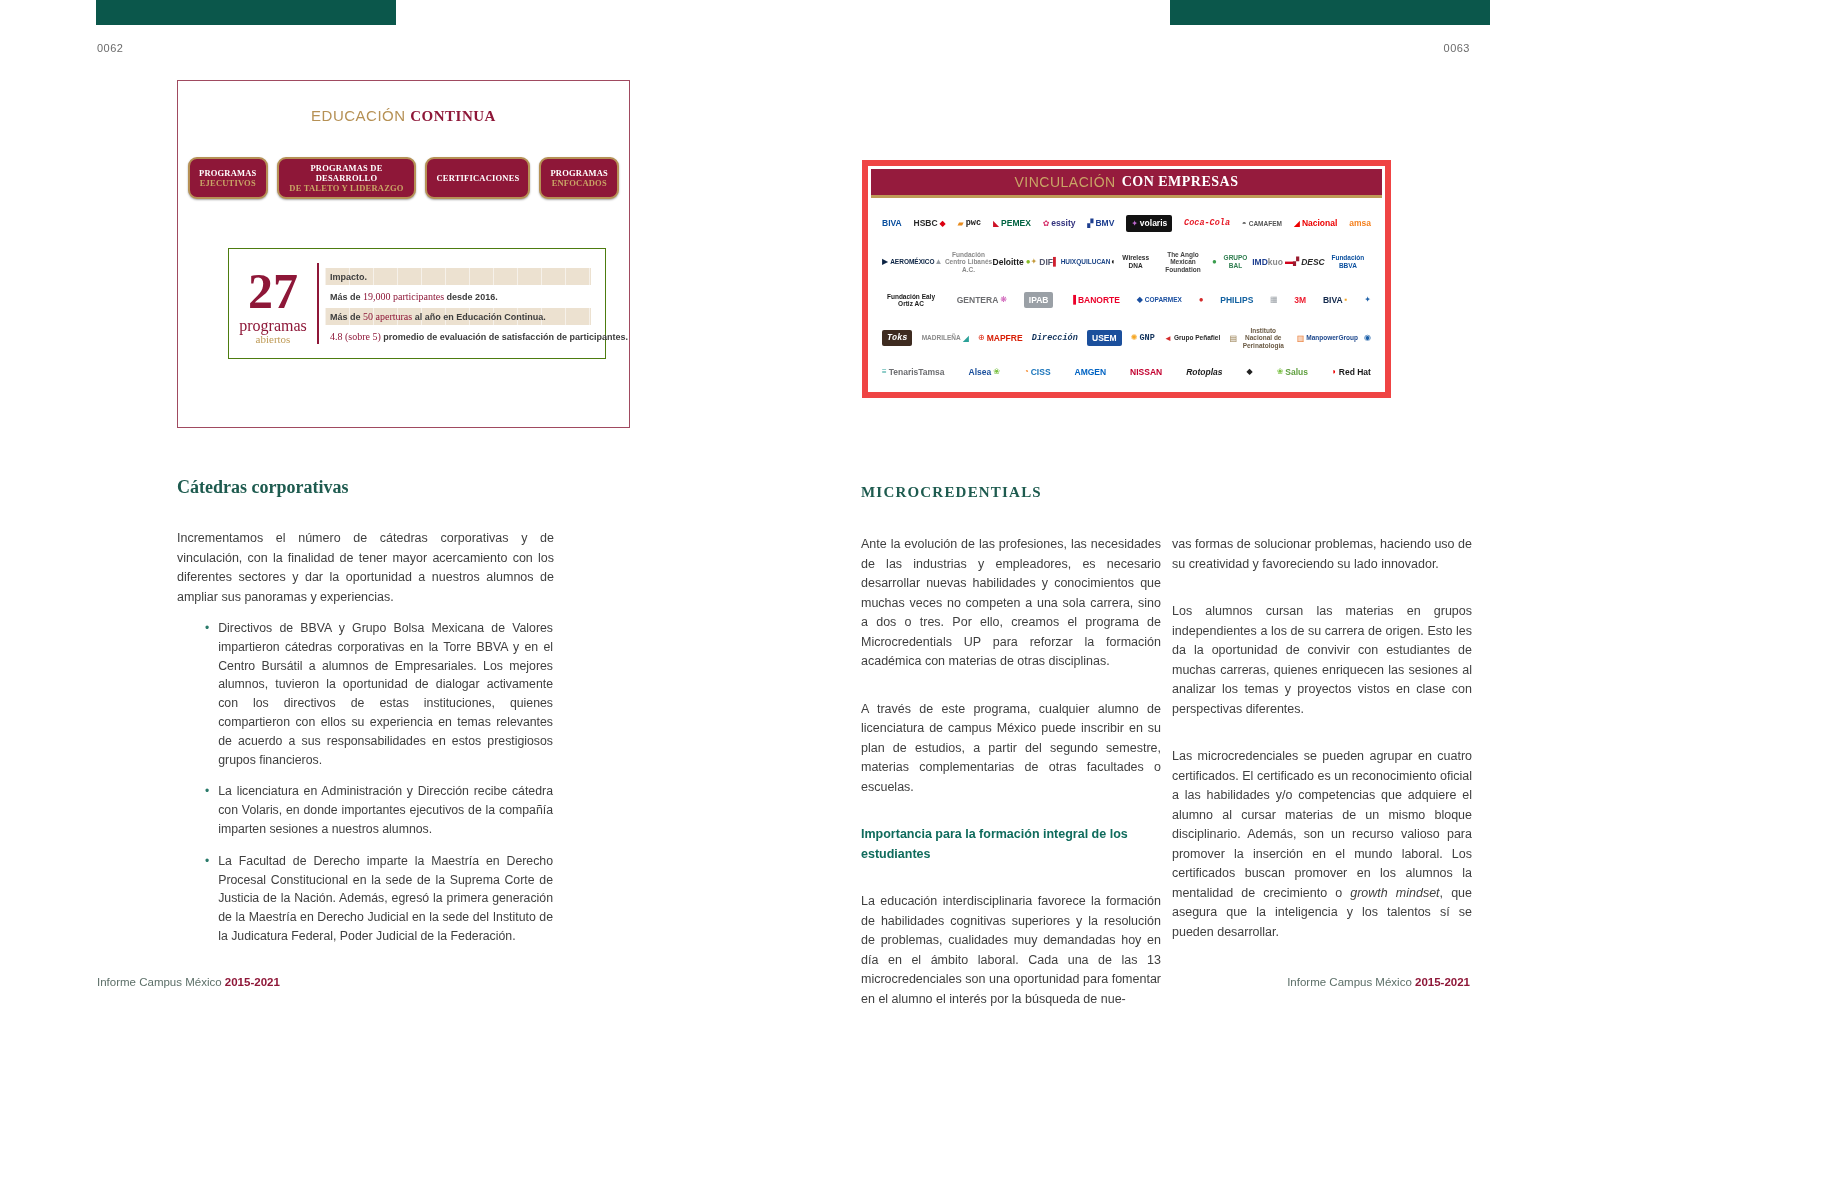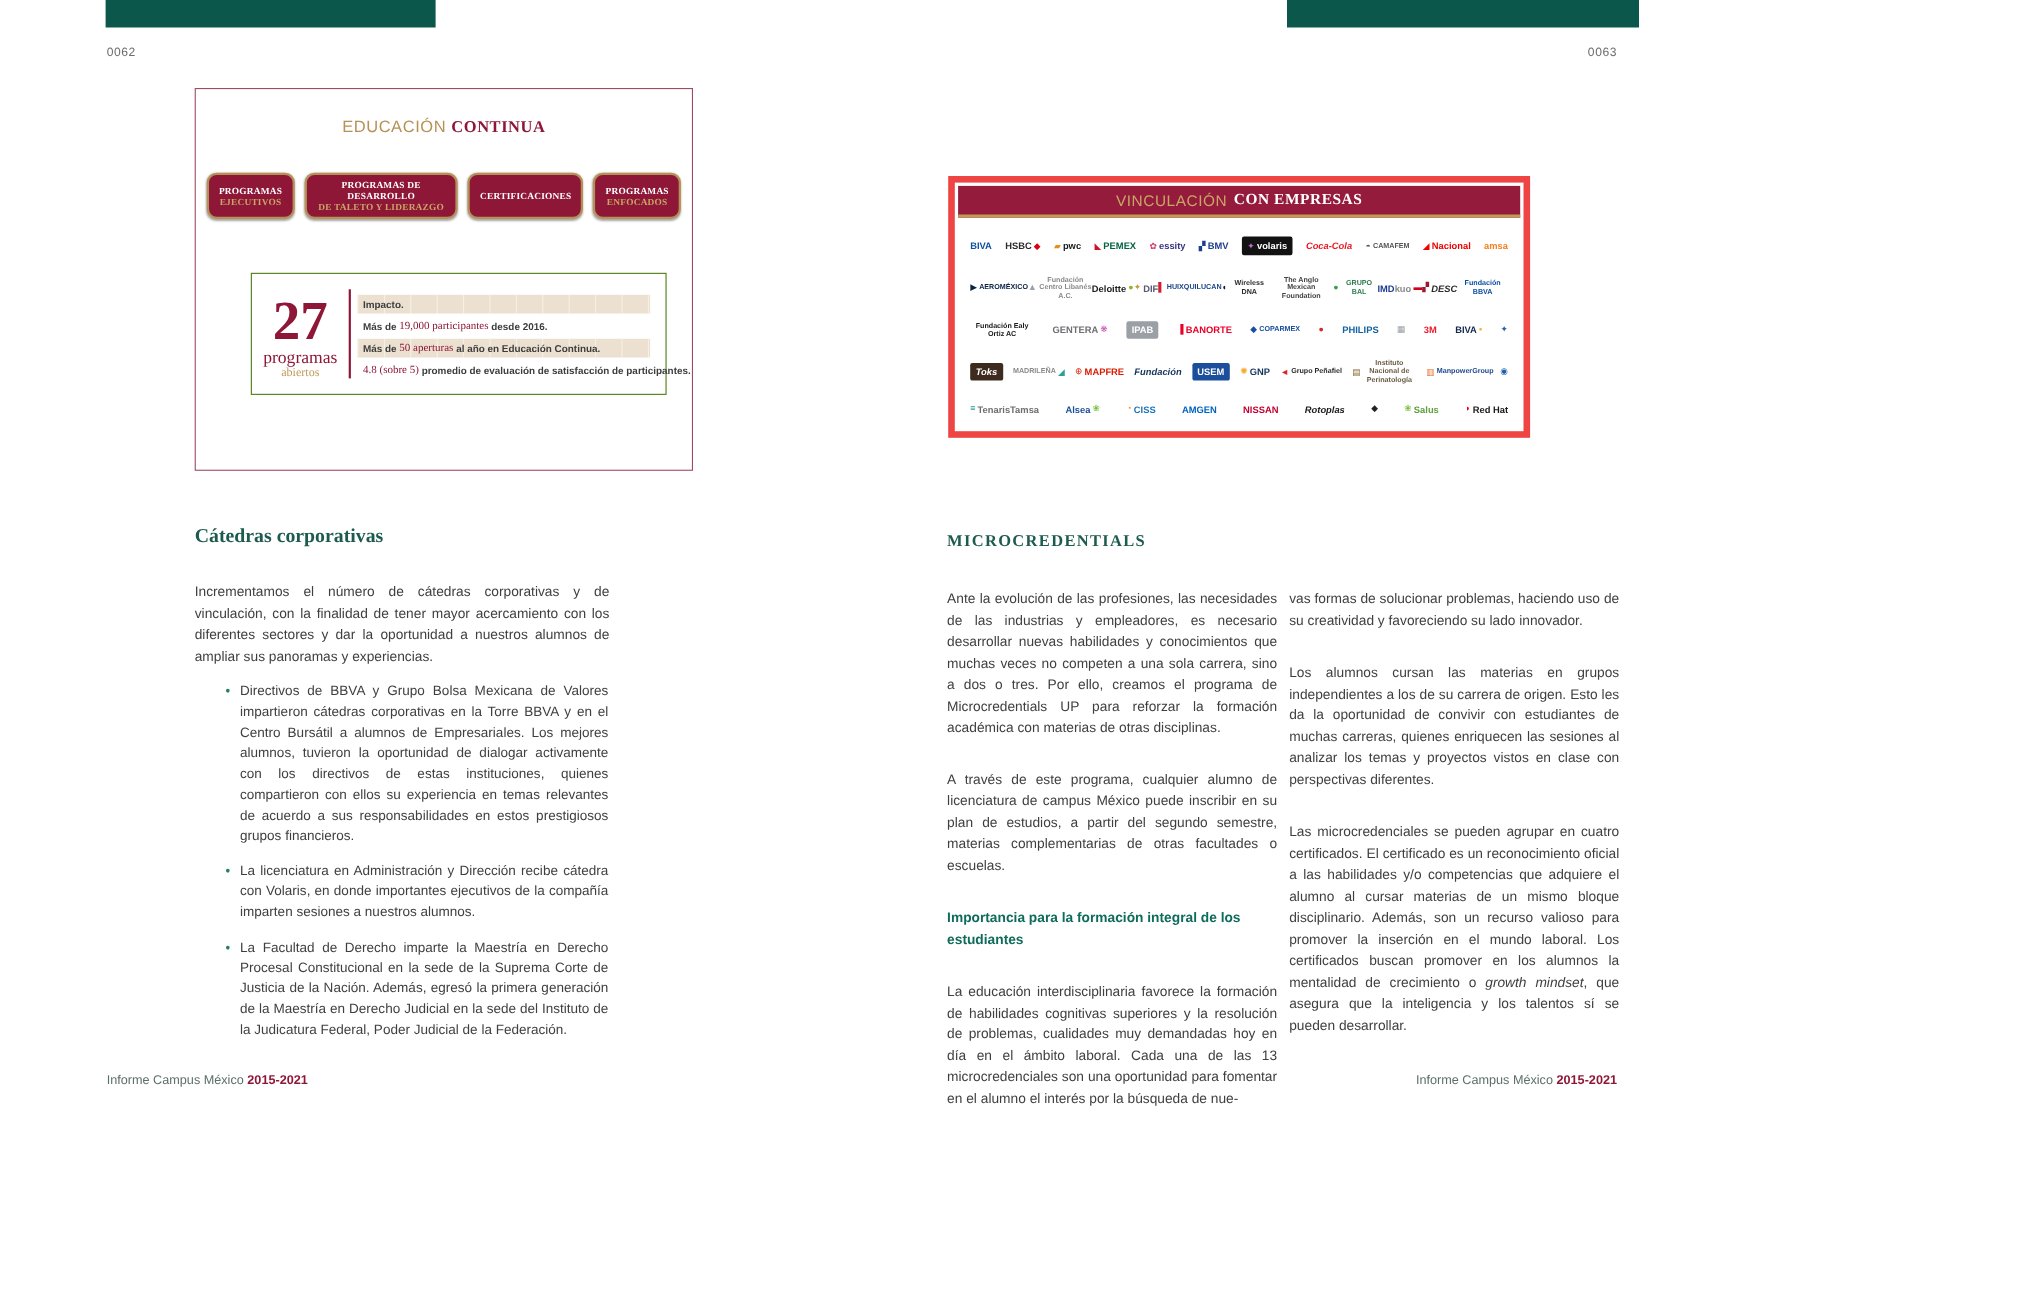--- a/index.html
+++ b/index.html
@@ -55,21 +55,21 @@
   
   .vin-box { position:absolute; left:862px; top:160px; width:529px; height:238px; border:6px solid #ef4444; background:#fff; }
   .vin-banner { margin:3px 3px 0 3px; height:29px; background:#951b3d; border-bottom:3px solid #bf9b57; display:flex; align-items:center; justify-content:center; font-size:14px; letter-spacing:.5px; }
   .vin-banner .gold { color:#c9a566; margin-right:6px; }
   .vin-banner .white { color:#ffffff; font-family:"Liberation Serif",serif; font-weight:bold; }
   .logo-grid { position:absolute; left:14px; right:14px; top:40px; bottom:6px; display:flex; flex-direction:column; justify-content:space-around; }
   .logo-row { display:flex; align-items:center; justify-content:space-between; }
   .logo-chip { display:inline-flex; align-items:center; gap:2px; font-size:8.5px; font-weight:bold; white-space:nowrap; line-height:1; }
   .logo-chip.boxed { padding:4px 5px; border-radius:2px; }
   .logo-chip .pre, .logo-chip .post { font-weight:normal; font-size:8px; }
-  .logo-chip.serif .lab { font-family:Liberation Sans, sans-serif; }
+  .logo-chip.serif .lab { font-family:Liberation Mono, monospace; }
   .logo-chip.italic .lab { font-style:italic; }
   .logo-chip.tiny { font-size:6.5px; max-width:58px; white-space:normal; text-align:center; line-height:1.15; }
 
   
   #micro-heading { left:861px; top:484px; font-size:15px; letter-spacing:1.2px; }
   .col { position:absolute; top:535px; width:300px; }
   #micro-col1 { left:861px; }
   #micro-col2 { left:1172px; }
   .col p { margin-bottom:28px; }
   .subhead { color:#0f6b5c; font-weight:bold; font-size:12.5px; margin-bottom:28px; text-align:left; }
@@ -314,21 +314,21 @@
           </span>
           <span class="logo-chip tiny">
             <span class="lab" style="color: rgb(138, 138, 138);">MADRILEÑA</span>
             <span class="post" style="color: rgb(42, 161, 152);">◢</span>
           </span>
           <span class="logo-chip">
             <span class="pre" style="color: rgb(216, 30, 5);">⊕</span>
             <span class="lab" style="color: rgb(216, 30, 5);">MAPFRE</span>
           </span>
           <span class="logo-chip serif italic">
-            <span class="lab" style="color: rgb(18, 51, 92);">Fundación</span>
+            <span class="lab" style="color: rgb(18, 51, 92);">Dirección</span>
           </span>
           <span class="logo-chip boxed" style="background: rgb(27, 79, 156);">
             <span class="lab" style="color: rgb(255, 255, 255);">USEM</span>
           </span>
           <span class="logo-chip serif">
             <span class="pre" style="color: rgb(245, 166, 35);">✺</span>
             <span class="lab" style="color: rgb(18, 51, 92);">GNP</span>
           </span>
           <span class="logo-chip tiny">
             <span class="pre" style="color: rgb(212, 42, 42);">◄</span>

